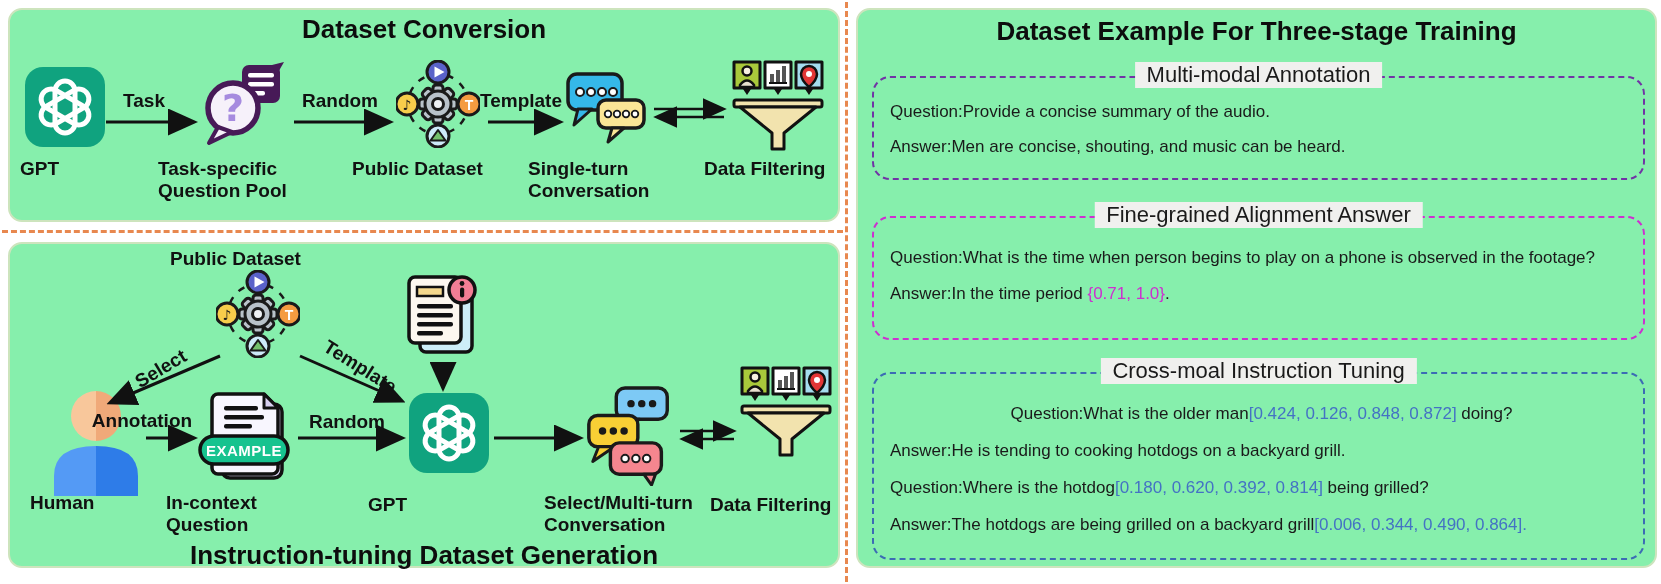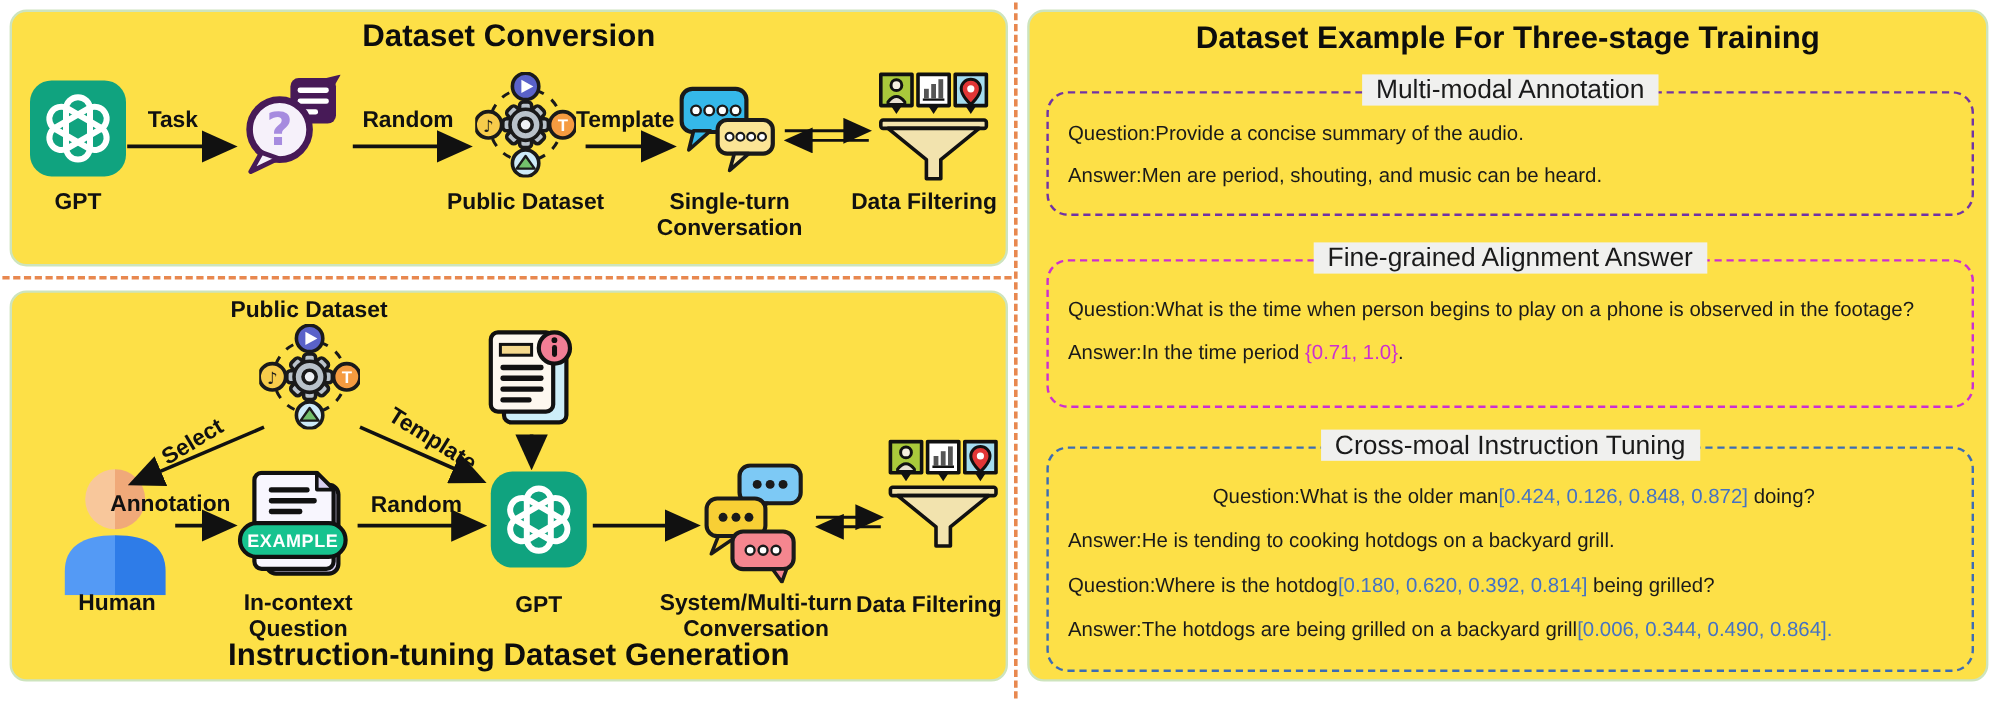--- a/index.html
+++ b/index.html
@@ -1,21 +1,21 @@
 <!DOCTYPE html>
 <html><head>
 <meta charset="utf-8">
 <style>
   html,body{margin:0;padding:0;background:#ffffff;}
   body{width:1661px;height:584px;position:relative;font-family:"Liberation Sans",sans-serif;color:#111;overflow:hidden;}
-  .panel{position:absolute;background:#fde047;border:2px solid #cde4bd;border-radius:14px;}
+  .panel{position:absolute;background:#86efac;border:2px solid #cde4bd;border-radius:14px;}
   .divider-h{position:absolute;left:2px;top:230px;width:841px;border-top:3px dashed #e8884f;}
   .divider-v{position:absolute;left:845px;top:2px;height:580px;border-left:3px dashed #e8884f;}
   .ptitle{position:absolute;left:0;right:0;text-align:center;font-weight:bold;font-size:26px;color:#0d0d0d;}
-  .lbl{position:absolute;text-align:center;font-weight:bold;font-size:19px;color:#111;line-height:1.18;}
+  .lbl{position:absolute;font-weight:bold;font-size:19px;color:#111;line-height:1.18;}
   .alab{position:absolute;text-align:center;font-weight:bold;font-size:19px;color:#111;}
   .rot-l{transform:rotate(-31deg);}
   .rot-r{transform:rotate(32deg);}
   .icon{position:absolute;}
   .icon svg{width:100%;height:100%;display:block;}
   .arrows{position:absolute;left:0;top:0;pointer-events:none;}
   .qbox{position:absolute;border-radius:18px;border:2.5px dashed #888;}
   .qbox .legend{position:absolute;top:-16px;left:50%;transform:translateX(-50%);background:#f0f0ee;padding:0 12px;font-size:22px;white-space:nowrap;color:#1a1a1a;}
   .b-purple{border-color:#7133a5;}
   .b-magenta{border-color:#cd2fd0;}
@@ -122,20 +122,24 @@
       <rect x="2" y="40" width="88" height="7" rx="2" fill="#f2e3ae" stroke="#111" stroke-width="3"></rect>
       <path d="M8,47 L84,47 L52,73 L52,89 L40,89 L40,73 Z" fill="#f2e3ae" stroke="#111" stroke-width="3" stroke-linejoin="round"></path>
     </svg>
   </div>
 
   <div class="alab" style="left:84px;top:80px;width:100px;">Task</div>
   <div class="alab" style="left:278px;top:80px;width:104px;">Random</div>
   <div class="alab" style="left:456px;top:80px;width:110px;">Template</div>
 
   <div class="lbl" style="left:10px;top:148px;width:90px;">GPT</div>
+  <div class="lbl" style="left:148px;top:148px;width:170px;">
+    <div>Task-specific</div>
+    <div>Question Pool</div>
+  </div>
   <div class="lbl" style="left:342px;top:148px;width:172px;">Public Dataset</div>
   <div class="lbl" style="left:518px;top:148px;width:160px;">
     <div>Single-turn</div>
     <div>Conversation</div>
   </div>
   <div class="lbl" style="left:694px;top:148px;width:132px;">Data Filtering</div>
 
   <svg class="arrows" width="828" height="210">
     <defs>
       <marker id="ahA" markerWidth="10" markerHeight="9" refX="8" refY="4.5" orient="auto">
@@ -298,26 +302,26 @@
   <div class="alab" style="left:78px;top:166px;width:108px;">Annotation</div>
   <div class="alab" style="left:282px;top:167px;width:110px;">Random</div>
 
   <div class="lbl" style="left:20px;top:248px;width:135px;">Human</div>
   <div class="lbl" style="left:156px;top:248px;width:165px;">
     <div>In-context</div>
     <div>Question</div>
   </div>
   <div class="lbl" style="left:358px;top:250px;width:162px;">GPT</div>
   <div class="lbl" style="left:534px;top:248px;width:172px;">
-    <div>System/Multi-turn</div>
+    <div>Select/Multi-turn</div>
     <div>Conversation</div>
   </div>
   <div class="lbl" style="left:700px;top:250px;width:128px;">Data Filtering</div>
 
-  <div class="ptitle" style="top:286px;text-align:center;">Instruction-tuning Dataset Generation</div>
+  <div class="ptitle" style="top:296px;text-align:center;">Instruction-tuning Dataset Generation</div>
 
   <svg class="arrows" width="828" height="322">
     <defs>
       <marker id="ahB" markerWidth="10" markerHeight="9" refX="8" refY="4.5" orient="auto">
           <path d="M0,0 L10,4.5 L0,9 z" fill="#111"></path>
         </marker>
     </defs>
     <g stroke="#111" stroke-width="3">
       <line x1="210" y1="112" x2="102" y2="158" marker-end="url(#ahB)"></line>
       <line x1="290" y1="112" x2="390" y2="156" marker-end="url(#ahB)"></line>
@@ -335,21 +339,21 @@
 
 <div class="divider-h"></div>
 <div class="divider-v"></div>
 
 <div class="panel" style="left:856px;top:8px;width:797px;height:556px;">
   <div class="ptitle" style="top:6px;">Dataset Example For Three-stage Training</div>
 
   <div class="qbox b-purple" style="left:14px;right:10px;top:66px;height:100px;">
     <span class="legend">Multi-modal Annotation</span>
     <div class="qline" style="top:24px;"><span>Question:Provide a concise summary of the audio.</span><span></span><span></span></div>
-    <div class="qline" style="top:59px;"><span>Answer:Men are period, shouting, and music can be heard.</span><span></span><span></span></div>
+    <div class="qline" style="top:59px;"><span>Answer:Men are concise, shouting, and music can be heard.</span><span></span><span></span></div>
   </div>
 
   <div class="qbox b-magenta" style="left:14px;right:10px;top:206px;height:120px;">
     <span class="legend">Fine-grained Alignment Answer</span>
     <div class="qline" style="top:30px;"><span>Question:What is the time when person begins to play on a phone is observed in the footage?</span><span class="c-magenta"></span><span></span></div>
     <div class="qline" style="top:66px;"><span>Answer:In the time period </span><span class="c-magenta">{0.71, 1.0}</span><span>.</span></div>
   </div>
 
   <div class="qbox b-blue" style="left:14px;right:10px;top:362px;height:184px;">
     <span class="legend">Cross-moal Instruction Tuning</span>

